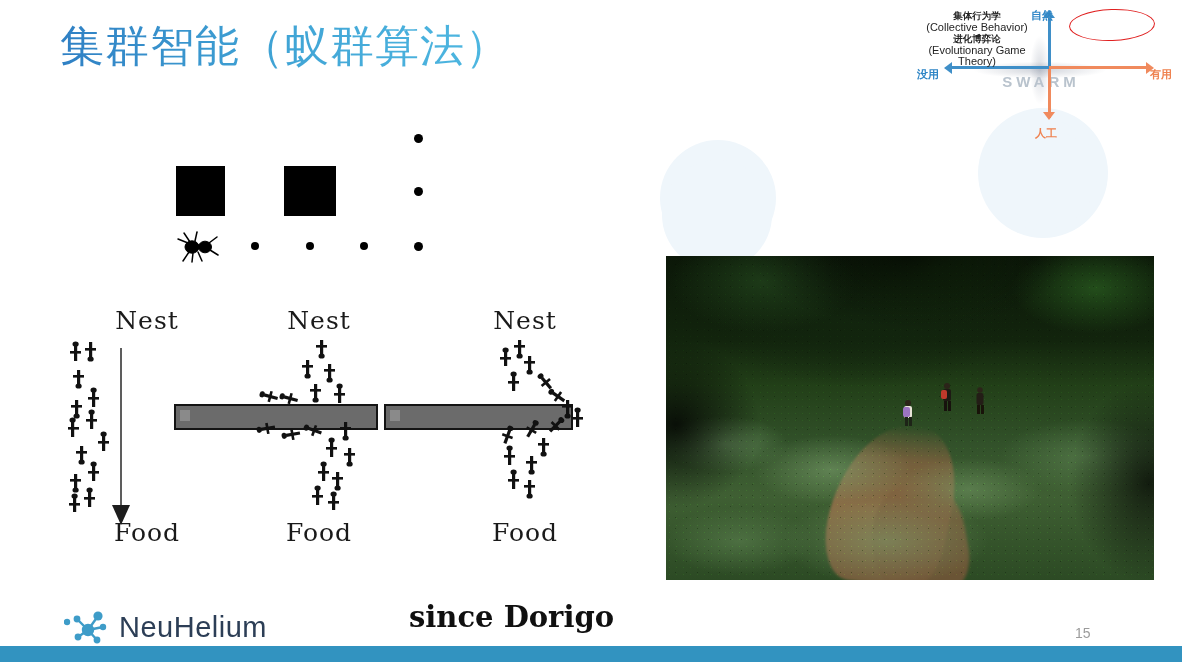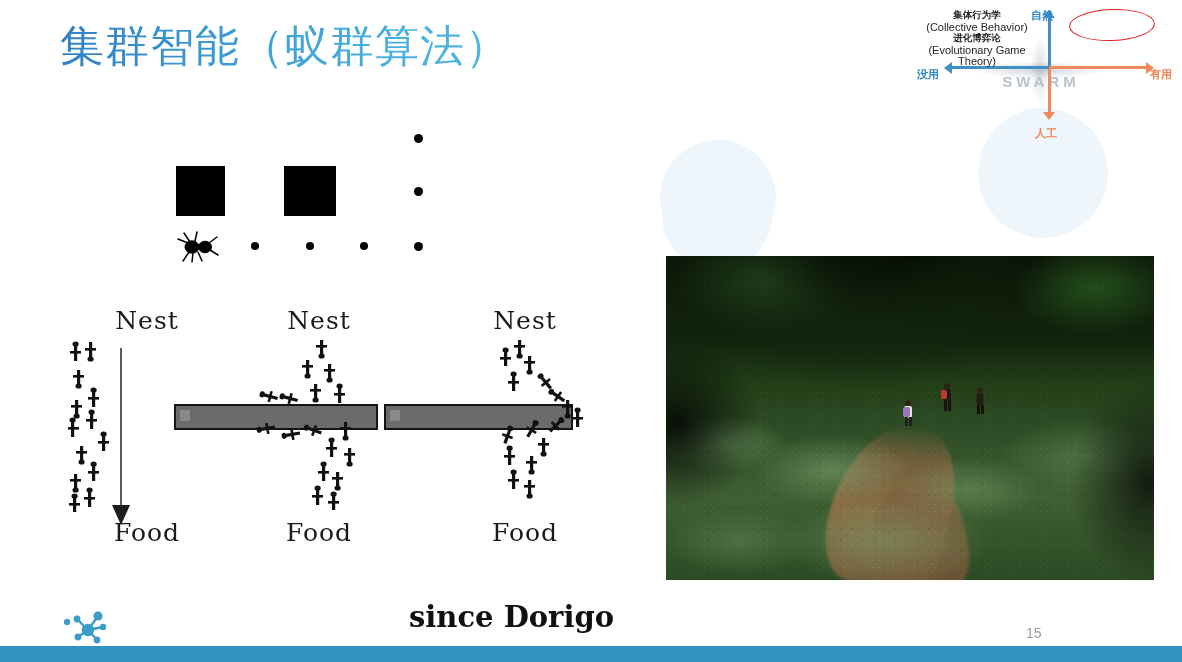--- a/index.html
+++ b/index.html
@@ -61,21 +61,21 @@
   #lbl-nat{left:131px;top:0px;color:#2f86c6;}
   #lbl-art{left:135px;top:118px;color:#ef8250;}
   #lbl-use{left:17px;top:59px;color:#2f86c6;}
   #lbl-good{left:250px;top:59px;color:#ef8250;}
   #quad .qbox{position:absolute;text-align:center;width:126px;line-height:11.5px;}
   #q-tl{left:14px;top:10px;}
   #q-tr{left:150px;top:10px;}
   #q-bl{left:14px;top:72px;}
   #q-br{left:150px;top:72px;}
   #quad .cn{font-size:9.5px;color:#242424;font-weight:700;
-    font-family:Liberation Serif, serif;display:block;}
+    font-family:Liberation Sans, sans-serif;display:block;}
   #quad .en{font-size:11px;color:#242424;display:block;
     font-family:"Liberation Sans",sans-serif;}
   #ellipse-hl{position:absolute;left:1069px;top:9px;width:84px;height:30px;
     border:1.6px solid #e02020;border-radius:50%;transform:rotate(-2deg);}
 
   
   #trail{position:absolute;left:150px;top:118px;width:300px;height:152px;}
   #trail .sq{position:absolute;background:#000;}
   #trail .dot{position:absolute;background:#000;border-radius:50%;}
   .ant-svg{position:absolute;}
@@ -152,21 +152,21 @@
     font-family:"DejaVu Serif","Liberation Serif",serif;
     font-weight:700;font-size:29px;color:#101010;white-space:nowrap;}
 
   
   #logo{position:absolute;left:64px;top:606px;width:220px;height:44px;}
   #logo .wordmark{position:absolute;left:55px;top:5px;
     font-family:"Liberation Sans",sans-serif;font-size:29px;letter-spacing:0.5px;
     color:#2c3e56;font-weight:400;}
 
   
-  #pagenum{position:absolute;left:1026px;top:625px;font-size:14px;color:#9b9b9b;
+  #pagenum{position:absolute;left:1075px;top:625px;font-size:14px;color:#9b9b9b;
     font-family:"Liberation Sans",sans-serif;}
 
   
   #bottombar{position:absolute;left:0;bottom:0;width:1182px;height:16px;background:#3293c0;}
 </style>
 </head>
 <body>
 
 <div id="slide">
 
@@ -548,18 +548,19 @@
       <g fill="#3e9cc8">
         <circle cx="24" cy="20" r="6.2"></circle>
         <circle cx="34" cy="6" r="4.6"></circle>
         <circle cx="13" cy="9" r="3.4"></circle>
         <circle cx="39" cy="17" r="3.2"></circle>
         <circle cx="33" cy="30" r="3.4"></circle>
         <circle cx="14" cy="27" r="3.4"></circle>
         <circle cx="3" cy="12" r="3.2"></circle>
       </g>
     </svg>
+    <div class="wordmark">NeuHelium</div>
   </div>
 
   <div id="pagenum">15</div>
 
   <div id="bottombar"></div>
 </div>
 
 </body></html>

